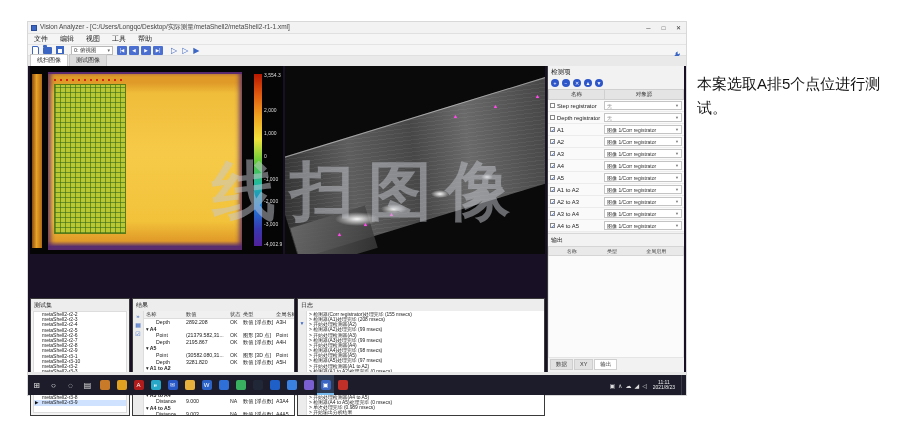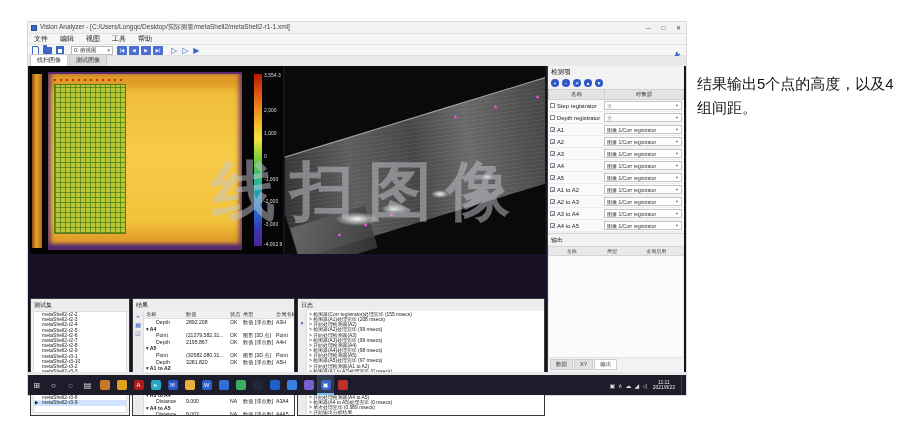--- a/index.html
+++ b/index.html
@@ -725,16 +725,16 @@
         <span class="show-desktop"></span>
       </span>
     </div>
 
   </div>
 
   <div class="wm wm-cn">线扫图像</div>
 
   <div class="annotation">
 
-      <p>结果输出5个点的高度，以及4组间距。</p>
+      <p>本案选取A排5个点位进行测试。</p>
     </div>
 
 </div>
 
 </body></html>

